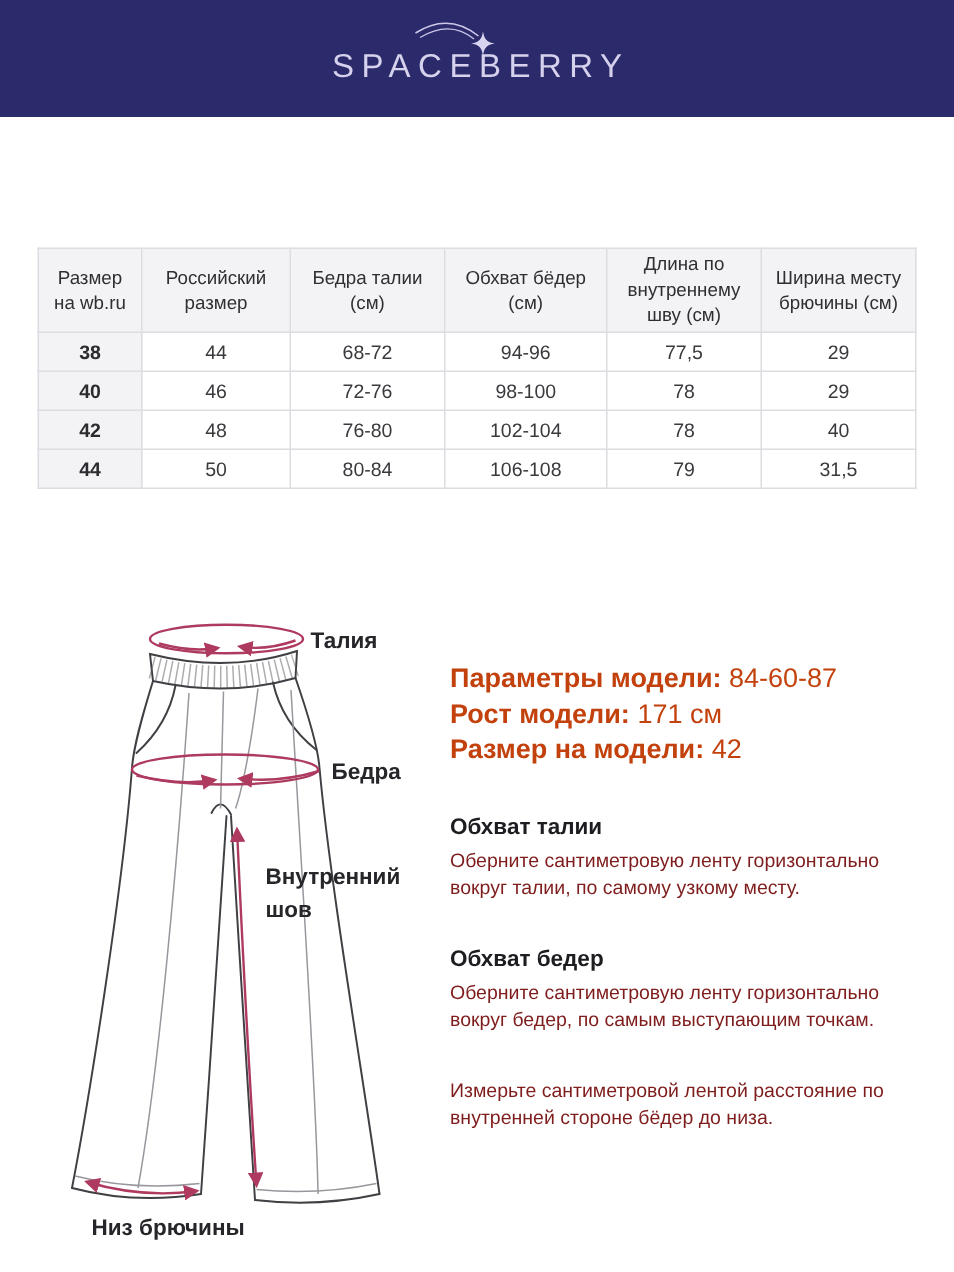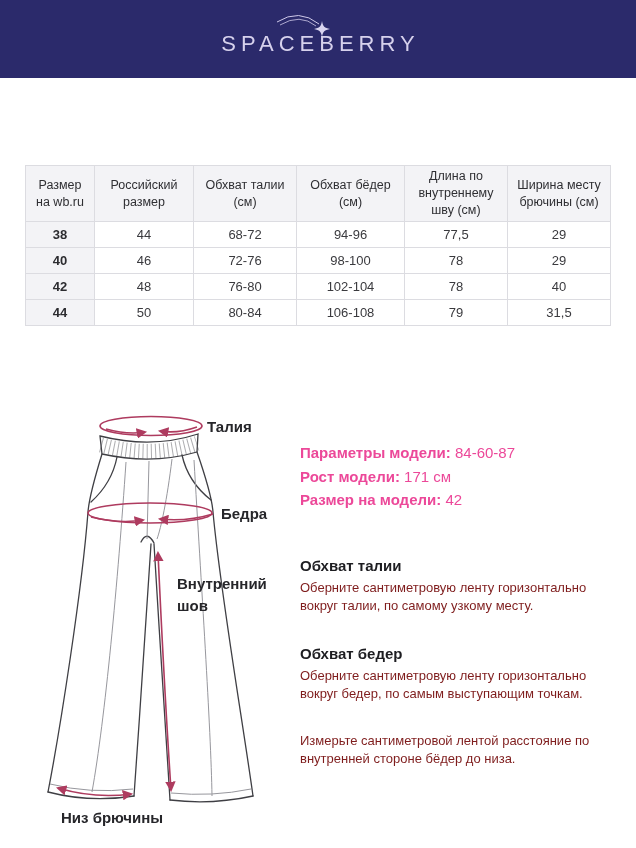--- a/index.html
+++ b/index.html
@@ -38,24 +38,24 @@
   }
   .size-table tbody td { font-size:13px; color:#3a3a3e; height:26px; }
 
   
   .pants-svg { position:absolute; left:20px; top:400px; }
   .diag-label { font-family:"Liberation Sans","DejaVu Sans",sans-serif;
     font-size:15px; font-weight:bold; fill:#26262a; }
 
   
   .right-col { position:absolute; left:300px; top:441px; width:316px; }
-  .mi-line { font-size:15px; line-height:23.5px; color:#ec4899; }
+  .mi-line { font-size:18px; line-height:23.5px; color:#c2410c; }
   .mi-label { font-weight:bold; }
   .guide-section { margin-top:28px; }
-  .guide-section.first { margin-top:44px; }
+  .guide-section.first { margin-top:30px; }
   .guide-title { font-size:15px; font-weight:bold; color:#1d1d21; line-height:19px; }
   .guide-text { font-size:13px; color:#7f1d1d; line-height:18.5px; margin-top:4px; width:308px; }
 </style>
 </head>
 <body>
 
 <div class="page">
 
   <div class="header">
     <div class="logo-wrap">
@@ -74,21 +74,21 @@
         <col style="width:99px">
         <col style="width:103px">
       <col style="width:108px">
         <col style="width:103px">
         <col style="width:103px">
     </colgroup>
     <thead>
         <tr>
           <th>Размер на wb.ru</th>
           <th>Российский размер</th>
-          <th>Обхват талии (см)</th>
+          <th>Бедра талии (см)</th>
           <th>Обхват бёдер (см)</th>
           <th>Длина по внутреннему шву (см)</th>
           <th>Ширина месту брючины (см)</th>
         </tr>
       </thead>
     <tbody>
         <tr>
           <th>38</th>
           <td>44</td>
           <td>68-72</td>

